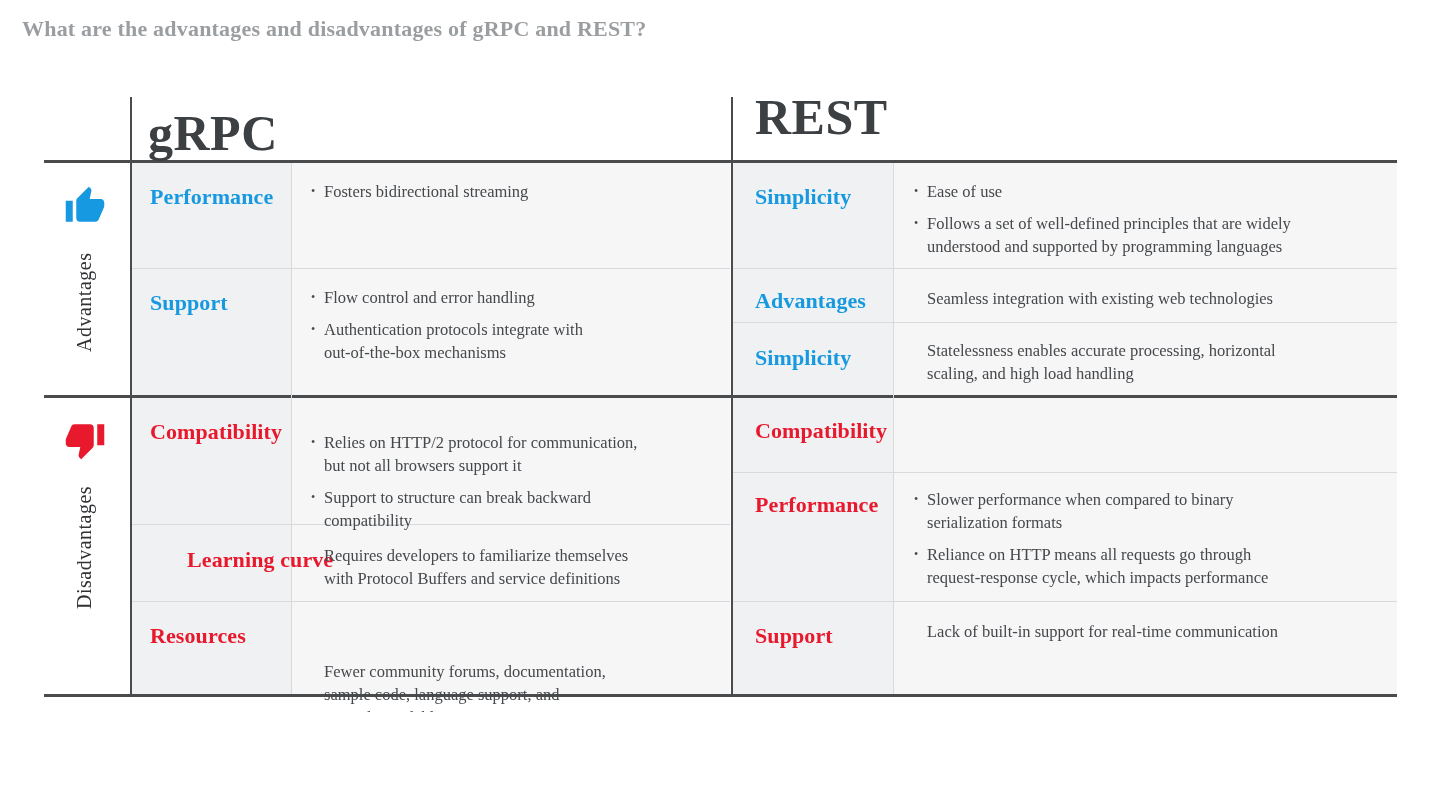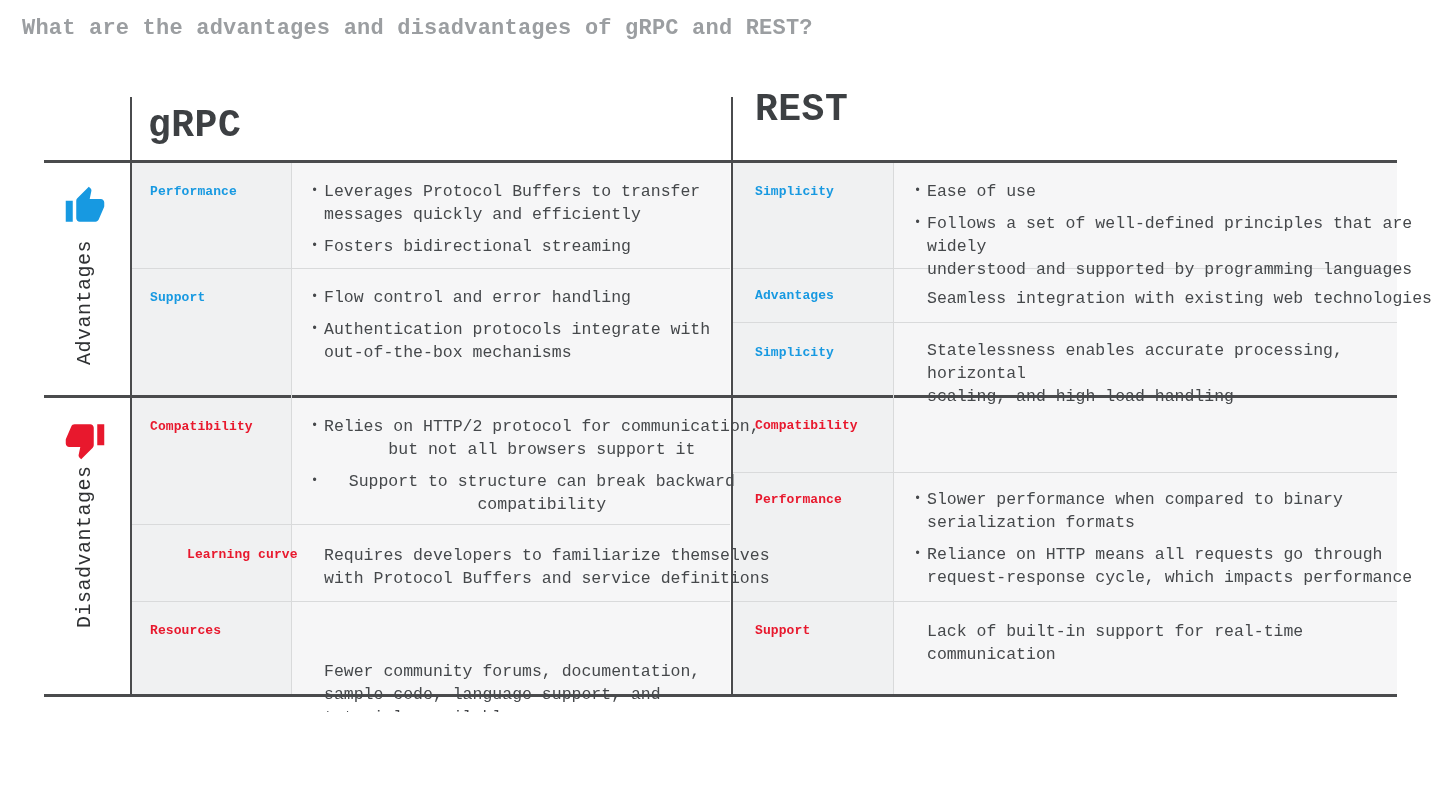--- a/index.html
+++ b/index.html
@@ -1,33 +1,33 @@
 <!DOCTYPE html>
 <html><head>
 <meta charset="utf-8">
 <style>
   html,body { margin:0; padding:0; background:#ffffff; }
   .canvas { position:relative; width:1440px; height:712px; background:#ffffff; overflow:hidden;
-            font-family:Liberation Mono, monospace; }
+            font-family:Liberation Serif, serif; }
 
   .title { position:absolute; left:22px; top:16px; font-size:22px; font-weight:700;
            color:#9b9ea1; letter-spacing:0.2px; }
 
   
   .bg        { position:absolute; }
   .bg.cat    { background:#f0f1f2; }
   .bg.body   { background:#f6f6f7; }
   .ln-dark-h { position:absolute; height:3px; background:#4a4b4d; }
   .ln-dark-v { position:absolute; width:2px;  background:#4a4b4d; }
   .ln-lt-h   { position:absolute; height:1px; background:#d9dadb; }
   .ln-lt-v   { position:absolute; width:1px;  background:#d9dadb; }
 
-  .hdr { position:absolute; font-size:38px; font-weight:700; color:#3d4043; letter-spacing:0.5px; }
+  .hdr { position:absolute; font-size:50px; font-weight:700; color:#3d4043; letter-spacing:0.5px; }
 
-  .cat-label { position:absolute; font-size:13px; font-weight:700; letter-spacing:0.1px; }
+  .cat-label { position:absolute; font-size:22px; font-weight:700; letter-spacing:0.1px; }
   .cat-label.blue { color:#1799e1; }
   .cat-label.red  { color:#e8182d; }
 
   .content { position:absolute; font-size:16.5px; color:#45484b; line-height:23px; }
   .item { position:relative; padding-left:14px; white-space:pre-line; margin-bottom:9px; }
   .item:last-child { margin-bottom:0; }
   .item.bullet::before { content:"•"; position:absolute; left:1px; top:0; font-size:12px;
                          line-height:23px; color:#45484b; }
 
   .vlabel { position:absolute; display:flex; align-items:center; justify-content:center;
@@ -76,34 +76,32 @@
   </svg>
   <div class="vlabel" style="left:66px; top:233px; width:36px; height:138px;">Advantages</div>
 
   <svg class="icon" style="left:64px; top:419px;" width="42" height="42" viewBox="0 0 24 24">
     <path fill="#e8182d" d="M15 3H6c-.83 0-1.54.5-1.84 1.22l-3.02 7.05c-.09.23-.14.47-.14.73v2c0 1.1.9 2 2 2h6.31l-.95 4.57-.03.32c0 .41.17.79.44 1.06L9.83 23l6.59-6.59c.36-.36.58-.86.58-1.41V5c0-1.1-.9-2-2-2zm4 0v12h4V3h-4z"></path>
   </svg>
   <div class="vlabel" style="left:66px; top:467px; width:36px; height:160px;">Disadvantages</div>
 
   <div class="cat-label blue" style="left:150px; top:184px;">Performance</div>
   <div class="content" style="left:310px; top:180px;">
-    <div class="item bullet">Leverages Protocol Buffers to transfer
-messages quickly and efficiently</div>
     <div class="item bullet">Fosters bidirectional streaming</div>
   </div>
 
   <div class="cat-label blue" style="left:150px; top:290px;">Support</div>
   <div class="content" style="left:310px; top:286px;">
     <div class="item bullet">Flow control and error handling</div>
     <div class="item bullet">Authentication protocols integrate with
 out-of-the-box mechanisms</div>
   </div>
 
   <div class="cat-label red" style="left:150px; top:419px;">Compatibility</div>
-  <div class="content" style="left:310px; top:415px;text-align:center;">
+  <div class="content" style="left:310px; top:431px;">
     <div class="item bullet">Relies on HTTP/2 protocol for communication,
 but not all browsers support it</div>
     <div class="item bullet">Support to structure can break backward
 compatibility</div>
   </div>
 
   <div class="cat-label red" style="left:143px; top:547px;margin-left:44px;">Learning curve</div>
   <div class="content" style="left:310px; top:544px;">
     <div class="item">Requires developers to familiarize themselves
 with Protocol Buffers and service definitions</div>

